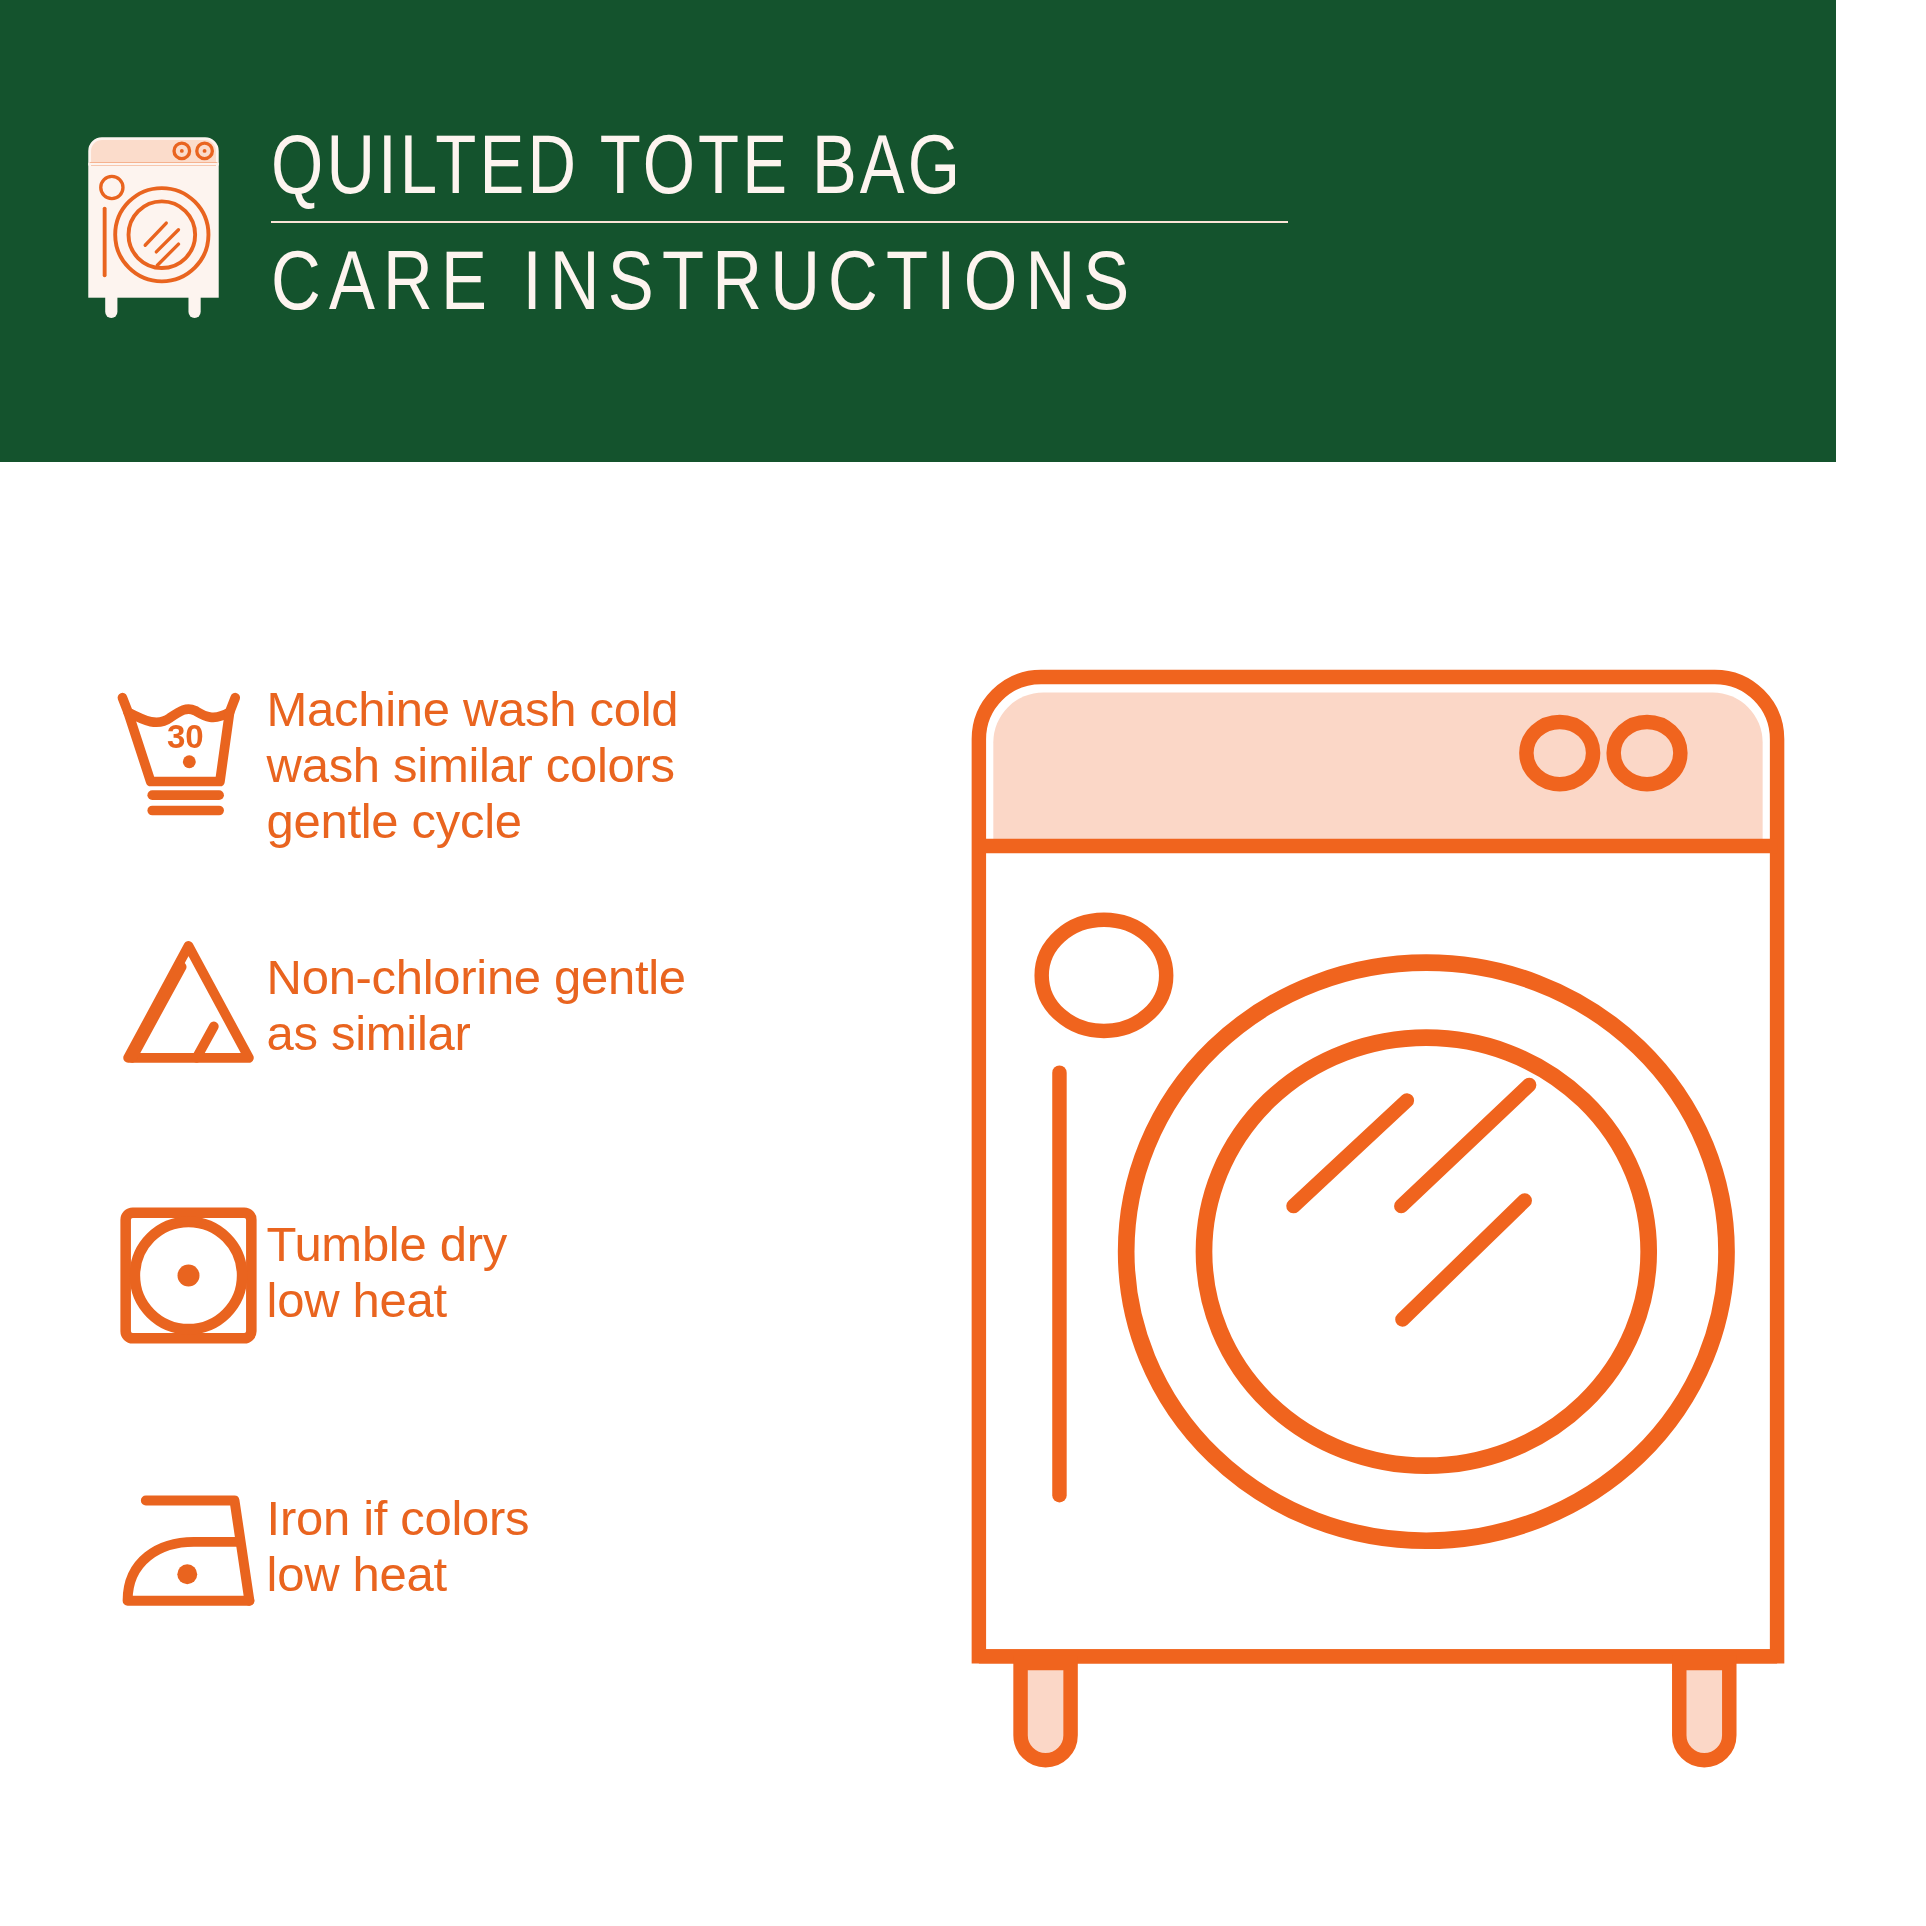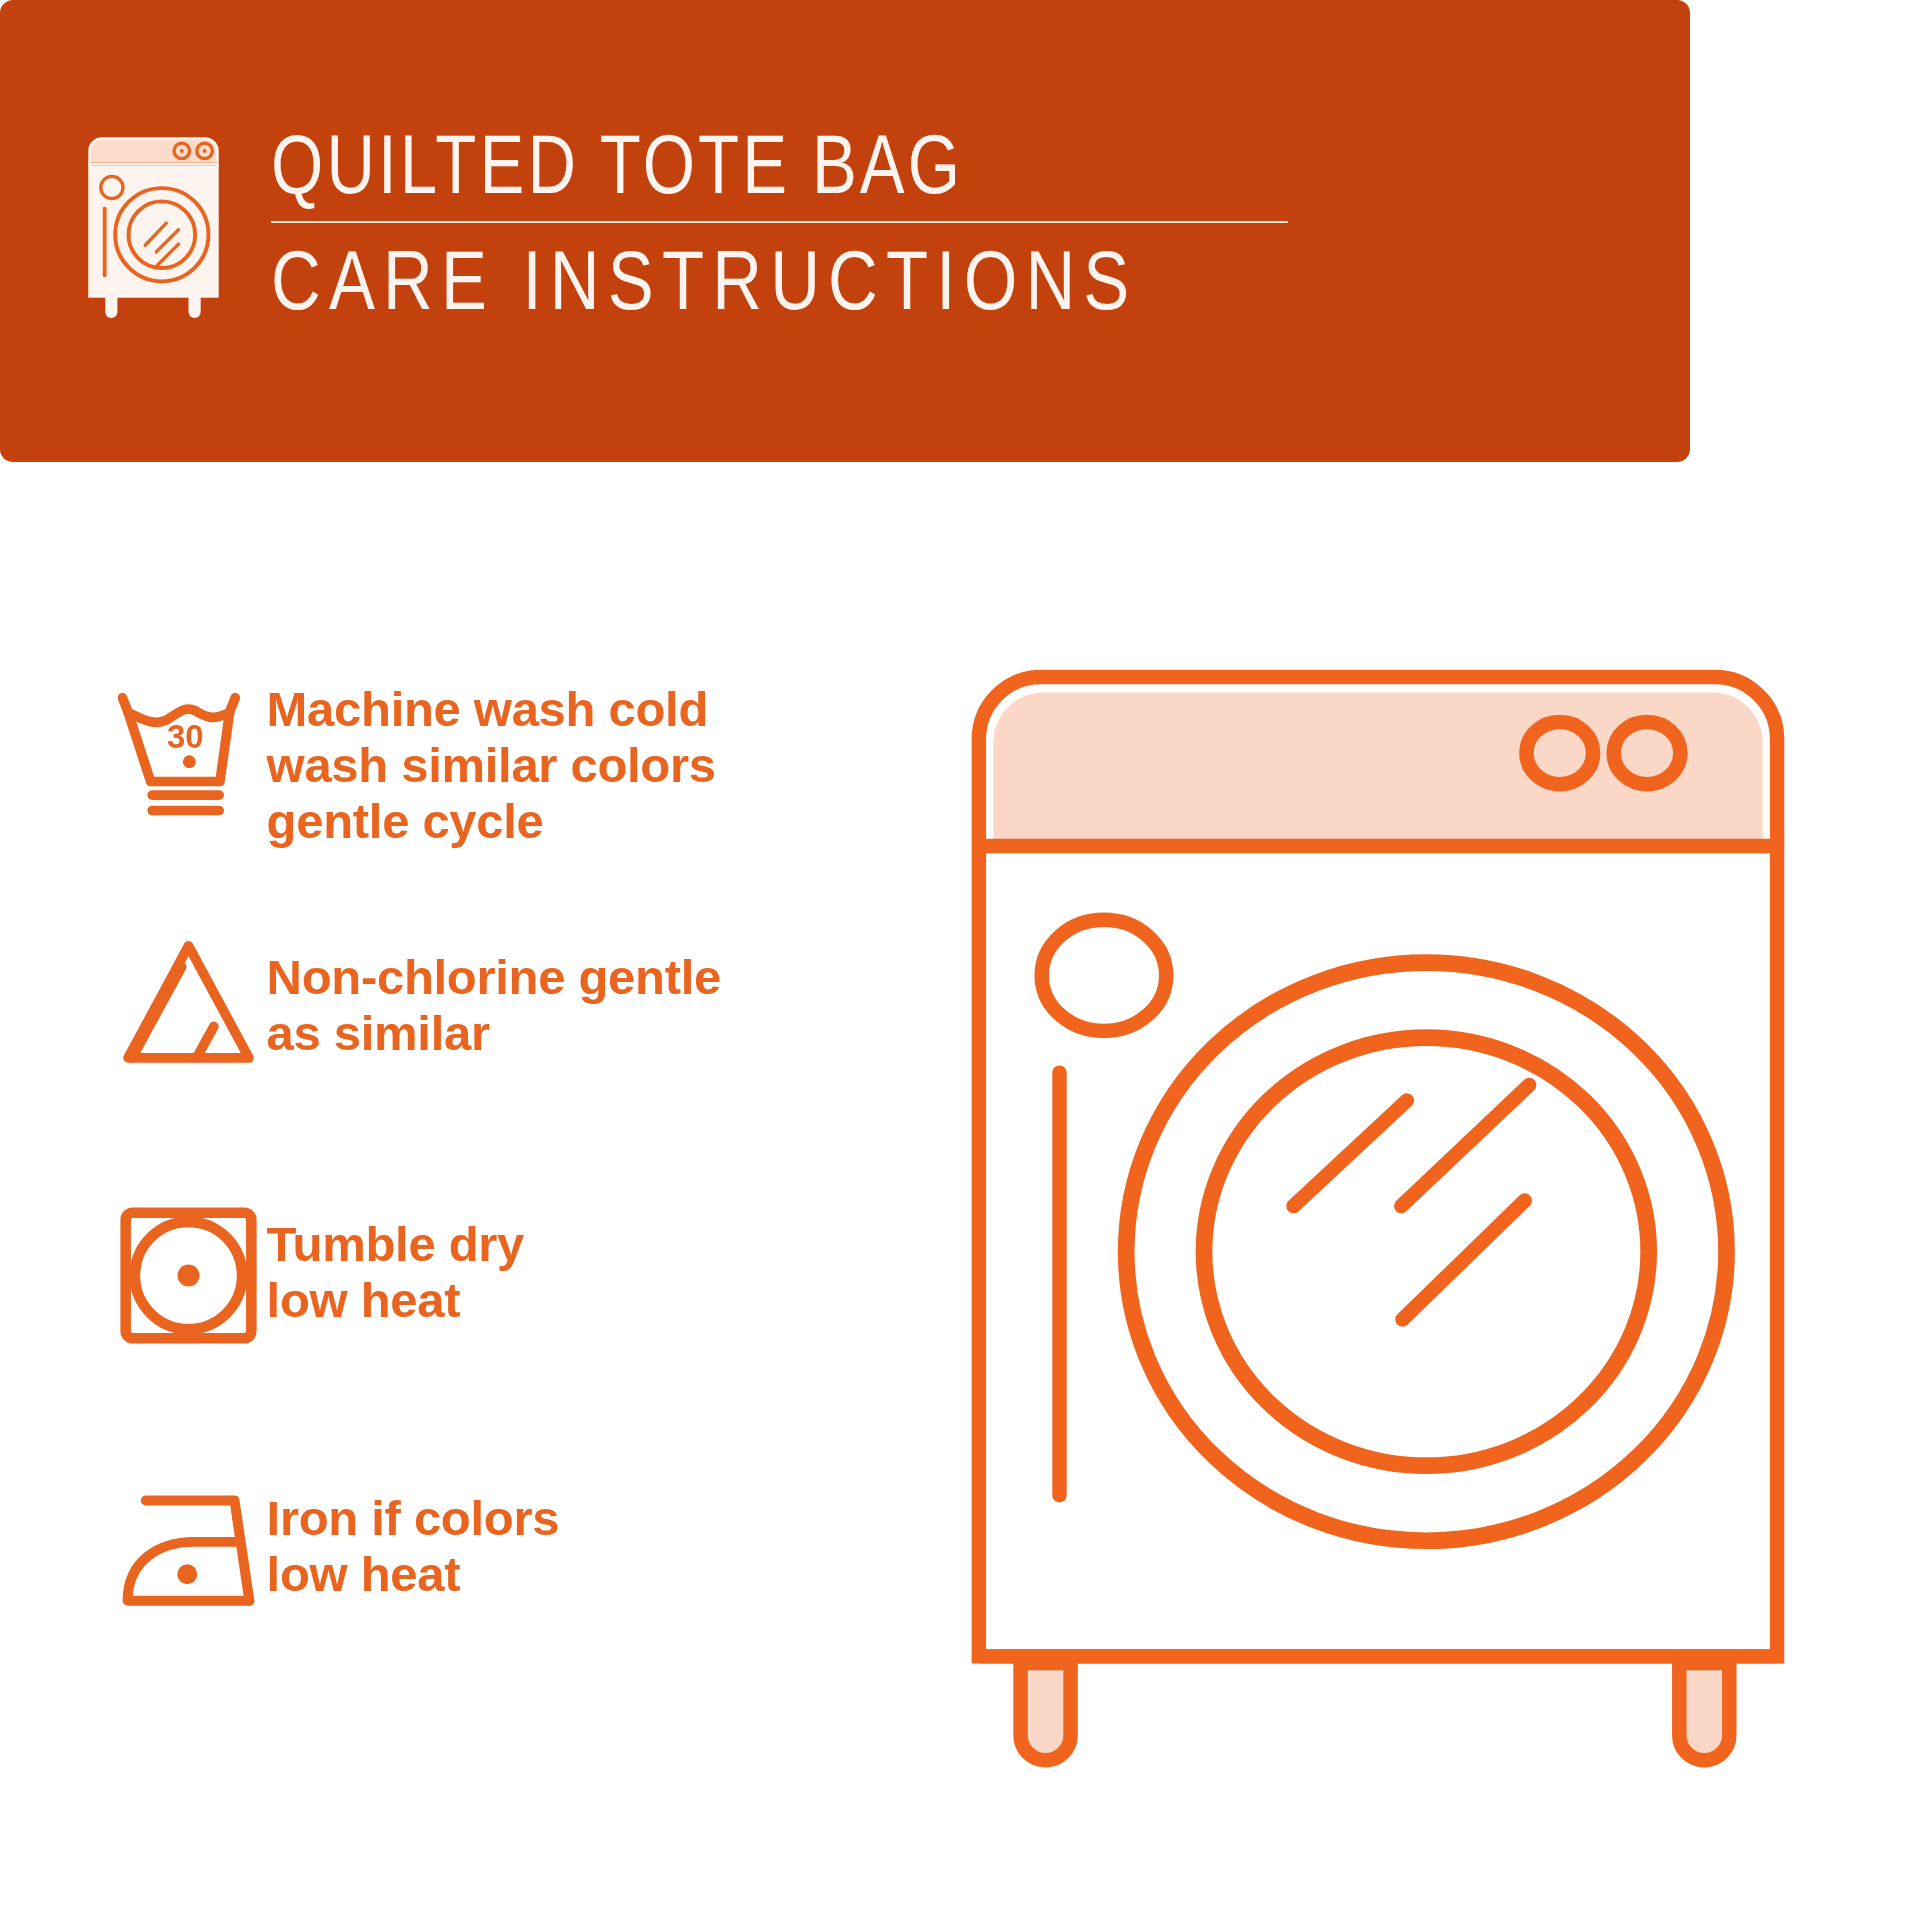--- a/index.html
+++ b/index.html
@@ -12,24 +12,23 @@
     height: 1926px;
     font-family: "Liberation Sans", sans-serif;
     overflow: hidden;
     position: relative;
   }
 
   
   #header-band {
     position: absolute;
     left: 0; top: 0;
-    width: 1690px;
+    width: 1836px;
     height: 462px;
-    background: #c2410c;
-    border-radius: 13px;
+    background: #14532d;
   }
   #header-inner {
     position: absolute;
     left: 83px;
     top: 120px;
     display: flex;
     align-items: flex-start;
   }
   #header-logo-icon {
     width: 161px;
@@ -96,21 +95,21 @@
     align-items: flex-start;
     padding-left: 72px;
     box-sizing: border-box;
   }
   .care-symbol svg { display: block; }
   .care-text {
     flex: 1 1 auto;
     color: #E9641F;
     font-size: 49px;
     line-height: 56px;
-    font-weight: 700;
+    font-weight: 400;
     letter-spacing: -0.3px;
     padding-left: 5.6px;
   }
   .care-text .ln { display: block; }
 
   
   #row-wash   .care-symbol { padding-top: 21px; }
   #row-wash   .care-text   { padding-top: 39px; }
   #row-bleach .care-symbol { padding-top: 3.3px; }
   #row-bleach .care-text   { padding-top: 40px; }

